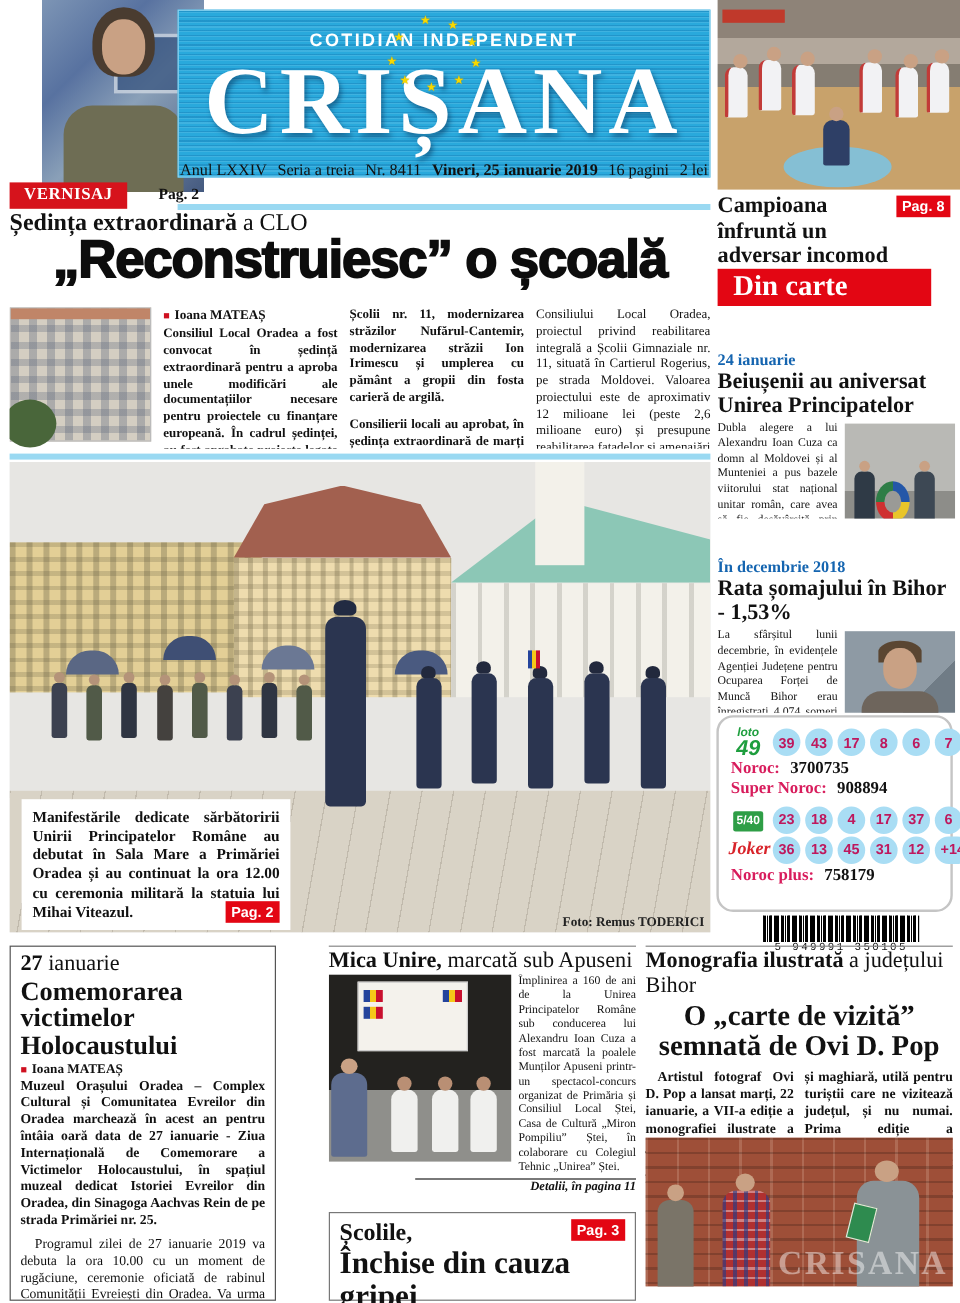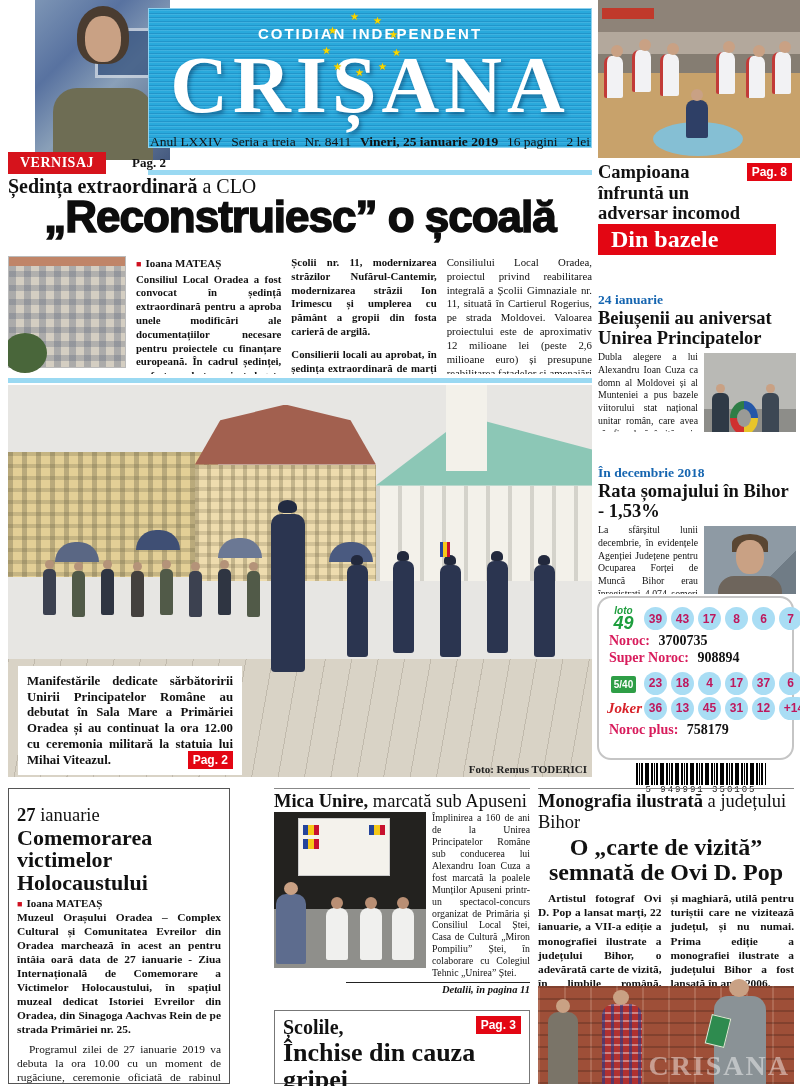--- a/index.html
+++ b/index.html
@@ -183,21 +183,21 @@
       repeating-linear-gradient(90deg,#000 0 1px,transparent 1px 3px); }
   #barcode .digits { font-family:"Liberation Mono",monospace; font-size:9px; letter-spacing:2px;
     text-align:center; background:#fff; }
 
   
   .kicker { font-size:18.5px; }
   .kicker b { font-weight:700; }
   .rule-top { border-top:1px solid #888; padding-top:2px; }
 
   #col1 { left:8px; top:788px; width:222px; height:296px; border:1px solid #555;
-    padding:16px 8px; overflow:hidden; }
+    padding:4px 8px; overflow:hidden; }
   #hol-title { font-weight:700; font-size:22px; line-height:1.02; margin:1px 0 3px; }
   #hol-lede { font-weight:700; font-size:11.4px; line-height:1.22; text-align:justify; }
   #hol-body { font-size:11.4px; line-height:1.22; text-align:justify; margin-top:7px; text-indent:12px; }
 
   #col2 { left:274px; top:788px; width:256px; height:296px; }
   #stei-title { font-weight:700; font-size:25px; line-height:1.03; margin:2px 0 5px; }
   #stei-body-wrap { overflow:hidden; }
   #stei-photo { float:left; position:relative; width:152px; height:156px; margin:0 6px 2px 0;
     background:linear-gradient(180deg,#23221f 0 62%,#8f8f8b 62% 100%); }
   #stei-photo .poster { position:absolute; left:24px; top:6px; width:92px; height:58px;
@@ -220,21 +220,21 @@
   #flu-badge { float:right; }
   #flu-line2 { font-weight:700; font-size:26px; line-height:1.05; }
 
   #col3 { left:538px; top:788px; width:256px; height:296px; }
   #pop-title { font-weight:700; font-size:24px; line-height:1.06; margin:2px 0 5px;text-align:center; }
   #pop-cols { display:flex; gap:9px; font-weight:700; font-size:11.4px; line-height:1.25;
     text-align:justify; }
   #pop-cols > div { flex:1; }
   #pop-cols .indent { text-indent:10px; }
   #pop-cont { width:42%; margin-top:-13px; border-top:1px solid #333; }
-  #pop-photo { position:absolute; bottom:0; left:0; width:256px; height:98px;
+  #pop-photo { position:absolute; bottom:12px; left:0; width:256px; height:124px;
     background:#9e4f38;
     background-image:repeating-linear-gradient(180deg, rgba(0,0,0,.18) 0 2px, transparent 2px 12px),
       repeating-linear-gradient(90deg, rgba(255,230,210,.18) 0 2px, transparent 2px 26px); }
   #pop-photo .pf-old { position:absolute; left:10px; bottom:0; width:30px; height:72px;
     background:#7a7468; border-radius:10px 10px 0 0; }
   #pop-photo .pf-old::before { content:""; position:absolute; top:-13px; left:8px; width:14px; height:14px;
     border-radius:50%; background:#c9a184; }
   #pop-photo .pf-plaid { position:absolute; left:64px; bottom:0; width:40px; height:80px;
     border-radius:12px 12px 0 0; background:#b03030;
     background-image:repeating-linear-gradient(90deg, rgba(30,60,140,.6) 0 3px, transparent 3px 9px),
@@ -362,21 +362,21 @@
   <div class="officer" style="left:82%;top:45%"></div>
   <div class="officer" style="left:90%;top:46%"></div>
   <div id="mp-flag"></div>
   <div id="mp-caption">
     <span>Manifestările dedicate sărbătoririi Unirii Principatelor Române au debutat în Sala Mare a Primăriei Oradea și au continuat la ora 12.00 cu ceremonia militară la statuia lui Mihai Viteazul.</span>
     <div class="cap-badge-row"><span class="badge">Pag. 2</span></div>
   </div>
   <div id="mp-credit">Foto: Remus TODERICI</div>
 </div>
 
-<div id="din-sumar-title" class="abs">Din bazele</div>
+<div id="din-sumar-title" class="abs">Din carte</div>
 
 <div id="sumar1" class="sumar-item">
   <div class="sumar-kicker">24 ianuarie</div>
   <div class="sumar-title">Beiușenii au aniversat Unirea Principatelor</div>
   <div class="sumar-body">
     <span id="sumar1-img" class="sumar-photo">
       <span class="wfig" style="left:8px"></span>
       <span class="wfig" style="left:58px;background:#3d4854"></span>
       <span class="wreath"></span>
       <span class="ph-badge badge">Pag. 2</span>

